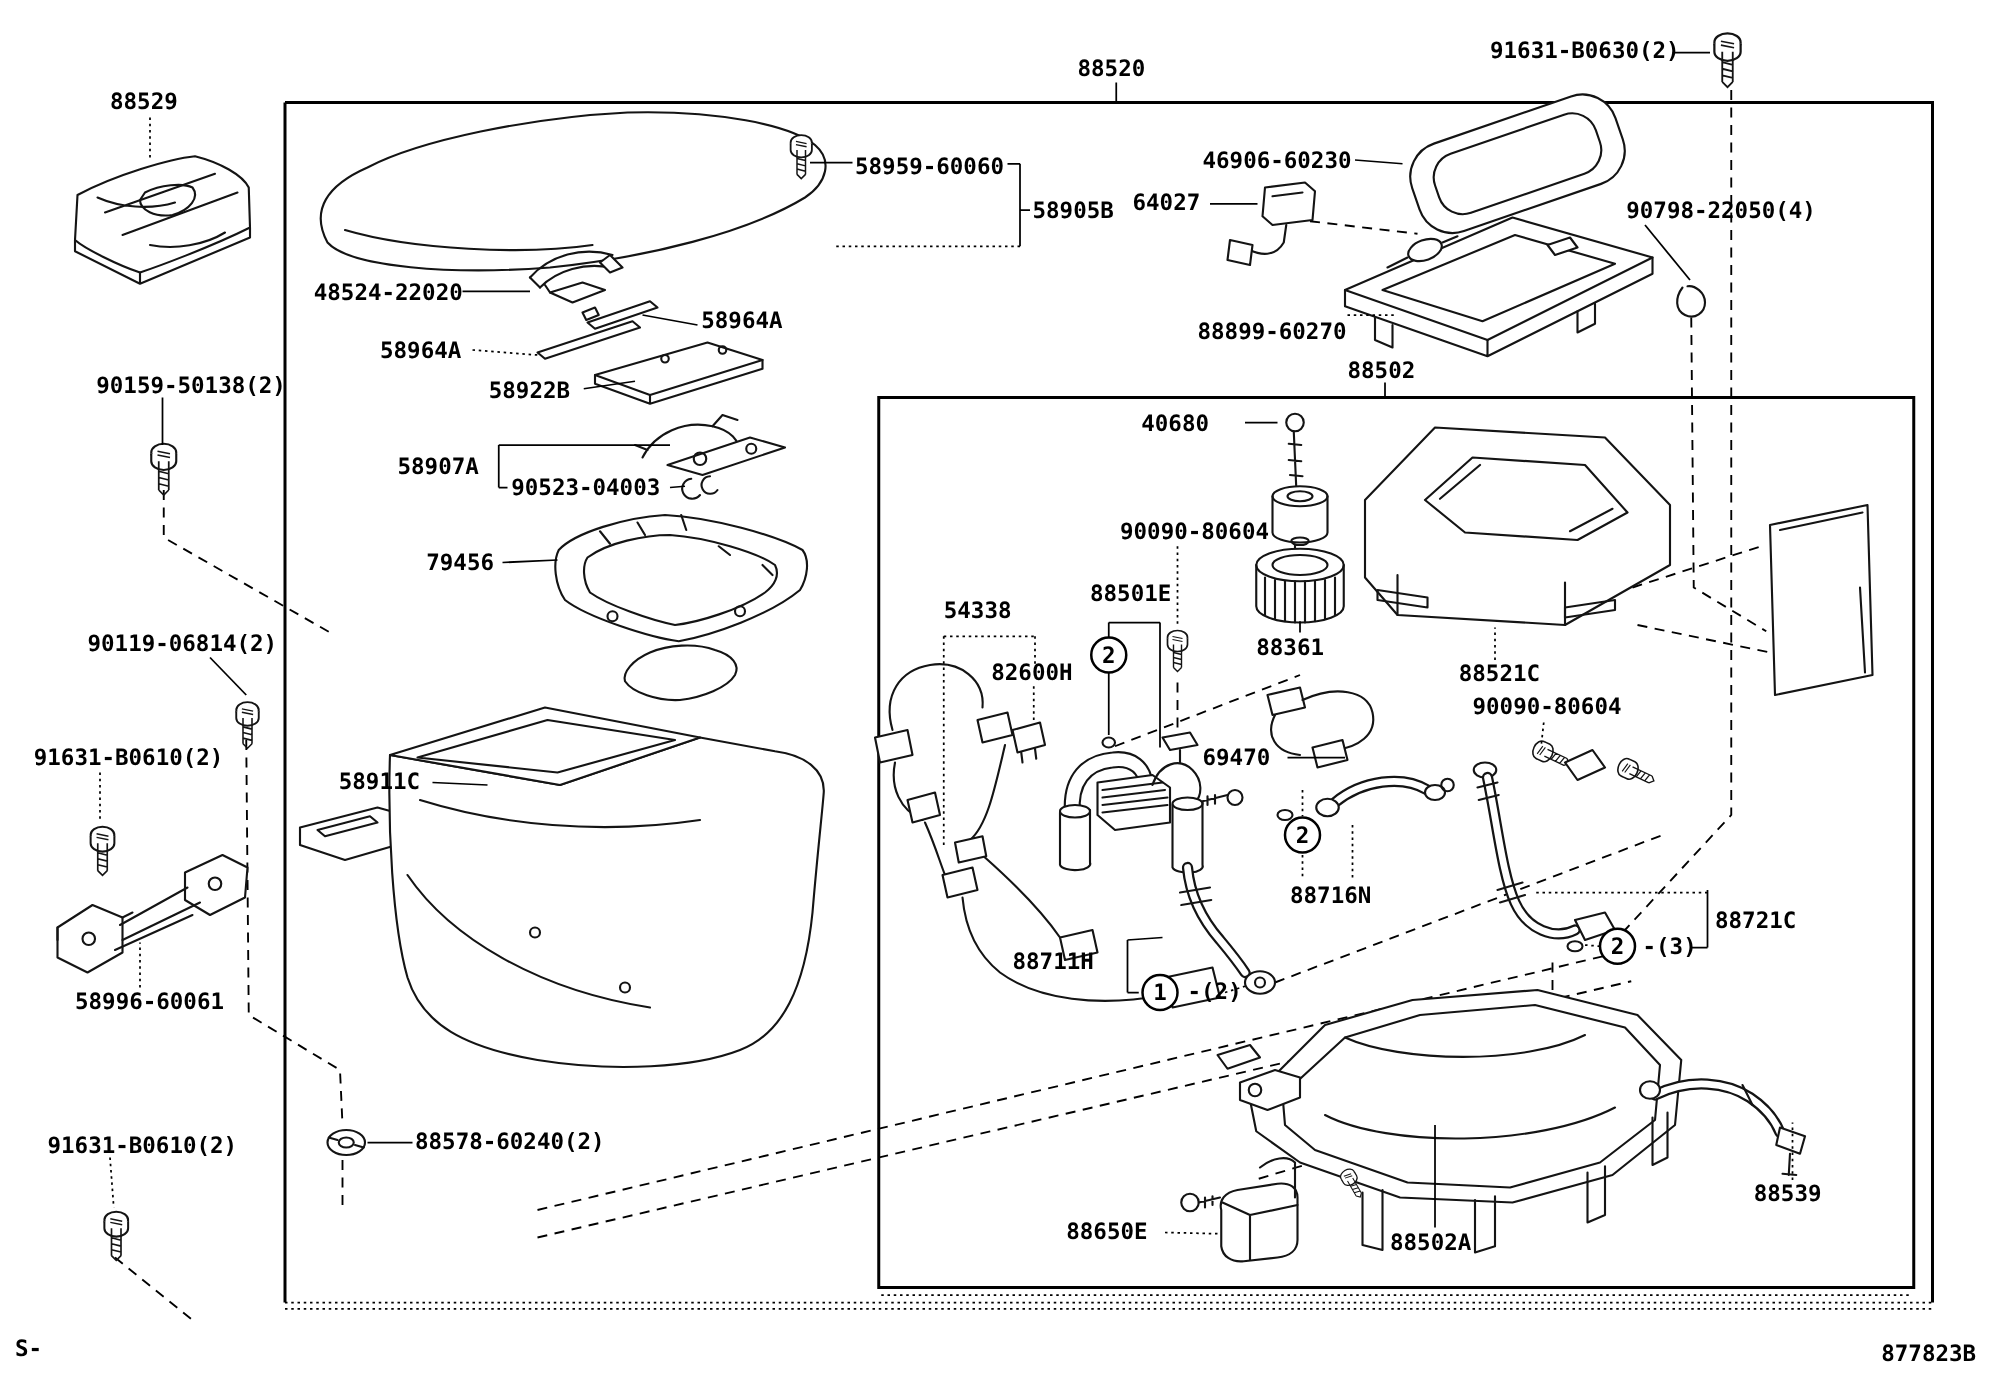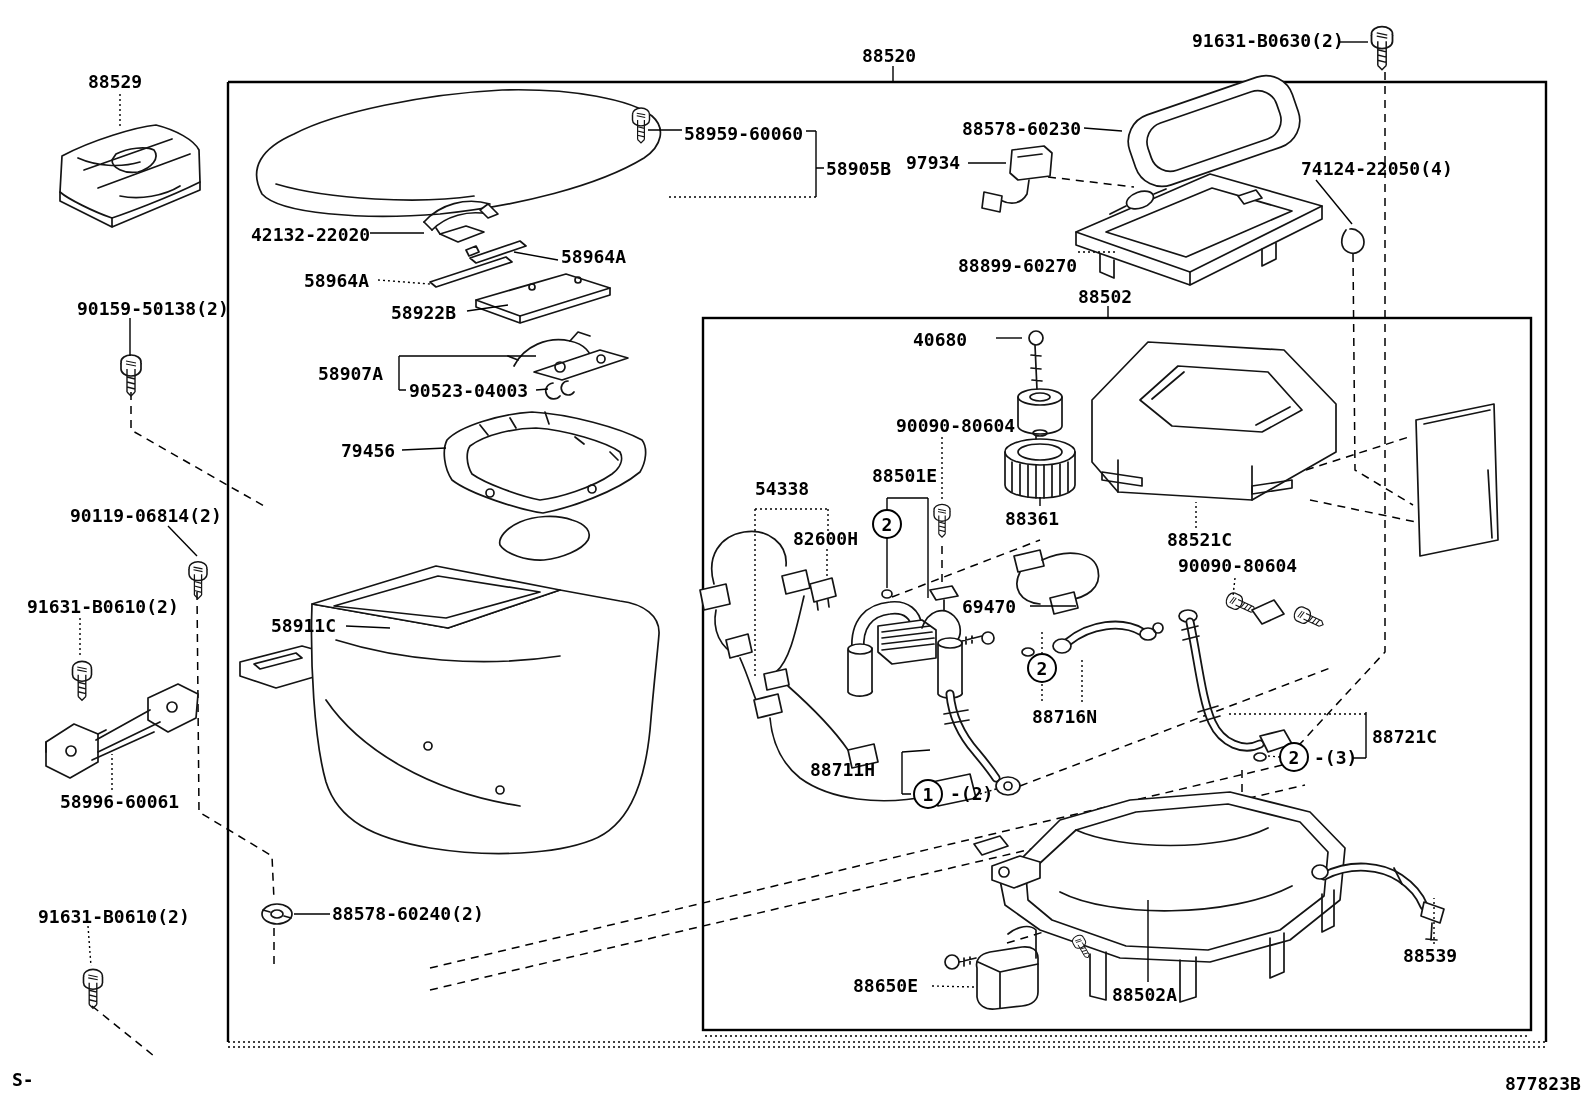--- a/index.html
+++ b/index.html
@@ -386,26 +386,26 @@
 <div class="lbl" style="left:77px;top:299px">90159-50138(2)</div>
 <div class="lbl" style="left:70px;top:506px">90119-06814(2)</div>
 <div class="lbl" style="left:27px;top:597px">91631-B0610(2)</div>
 <div class="lbl" style="left:60px;top:792px">58996-60061</div>
 <div class="lbl" style="left:38px;top:907px">91631-B0610(2)</div>
 <div class="lbl" style="left:332px;top:904px">88578-60240(2)</div>
 <div class="lbl" style="left:862px;top:46px">88520</div>
 <div class="lbl" style="left:1192px;top:31px">91631-B0630(2)</div>
 <div class="lbl" style="left:684px;top:124px">58959-60060</div>
 <div class="lbl" style="left:826px;top:159px">58905B</div>
-<div class="lbl" style="left:906px;top:153px">97934</div>
-<div class="lbl" style="left:962px;top:119px">88578-60230</div>
-<div class="lbl" style="left:1301px;top:159px">74124-22050(4)</div>
+<div class="lbl" style="left:906px;top:153px">64027</div>
+<div class="lbl" style="left:962px;top:119px">46906-60230</div>
+<div class="lbl" style="left:1301px;top:159px">90798-22050(4)</div>
 <div class="lbl" style="left:958px;top:256px">88899-60270</div>
 <div class="lbl" style="left:1078px;top:287px">88502</div>
-<div class="lbl" style="left:251px;top:225px">42132-22020</div>
+<div class="lbl" style="left:251px;top:225px">48524-22020</div>
 <div class="lbl" style="left:561px;top:247px">58964A</div>
 <div class="lbl" style="left:304px;top:271px">58964A</div>
 <div class="lbl" style="left:391px;top:303px">58922B</div>
 <div class="lbl" style="left:318px;top:364px">58907A</div>
 <div class="lbl" style="left:409px;top:381px">90523-04003</div>
 <div class="lbl" style="left:341px;top:441px">79456</div>
 <div class="lbl" style="left:271px;top:616px">58911C</div>
 <div class="lbl" style="left:913px;top:330px">40680</div>
 <div class="lbl" style="left:896px;top:416px">90090-80604</div>
 <div class="lbl" style="left:755px;top:479px">54338</div>

